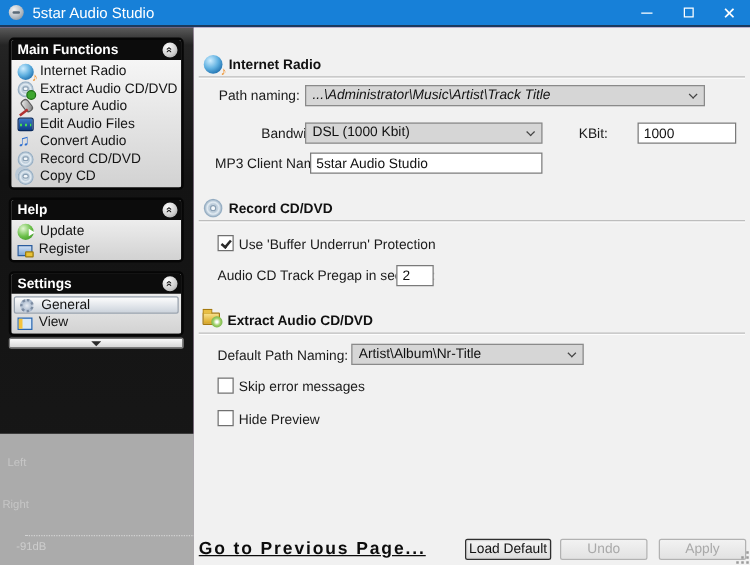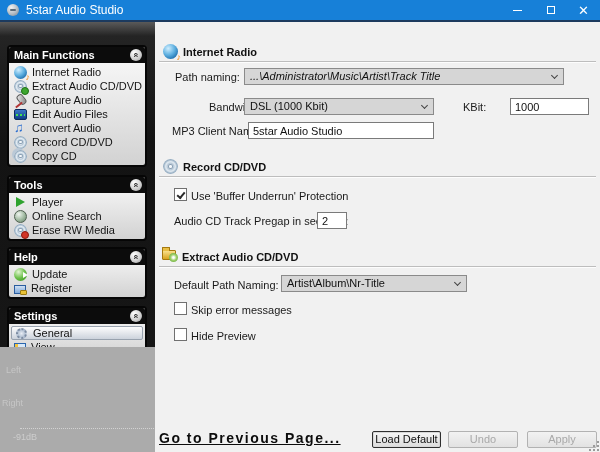--- a/index.html
+++ b/index.html
@@ -139,21 +139,21 @@
           <span class="glyph-close">✕</span>
         </div>
     </div>
   </div>
   <div class="titlebar-edge"></div>
 
   <div class="bodyrow">
 
     <div class="sidebar">
 
-      <div class="panel" style="margin-top:23px;">
+      <div class="panel" style="margin-top:8px;">
         <div class="panel-hd">
           <span class="hd-label">Main Functions</span>
           <span class="collapse-btn"></span>
         </div>
         <div class="item">
           <span class="ic ic-globe music"></span>
           <span>Internet Radio</span>
         </div>
         <div class="item">
           <span class="ic ic-cd gdot"></span>
@@ -174,38 +174,20 @@
         <div class="item">
           <span class="ic ic-cd"></span>
           <span>Record CD/DVD</span>
         </div>
         <div class="item">
           <span class="ic ic-cd copy"></span>
           <span>Copy CD</span>
         </div>
       </div>
 
-      <div class="panel" style="margin-top:8px;">
-        <div class="panel-hd">
-          <span class="hd-label">Tools</span>
-          <span class="collapse-btn"></span>
-        </div>
-        <div class="item">
-          <span class="ic ic-play"></span>
-          <span>Player</span>
-        </div>
-        <div class="item">
-          <span class="ic ic-sglobe"></span>
-          <span>Online Search</span>
-        </div>
-        <div class="item">
-          <span class="ic ic-cd rdot"></span>
-          <span>Erase RW Media</span>
-        </div>
-      </div>
 
       <div class="panel" style="margin-top:6px;">
         <div class="panel-hd">
           <span class="hd-label">Help</span>
           <span class="collapse-btn"></span>
         </div>
         <div class="item">
           <span class="ic ic-update"></span>
           <span>Update</span>
         </div>

